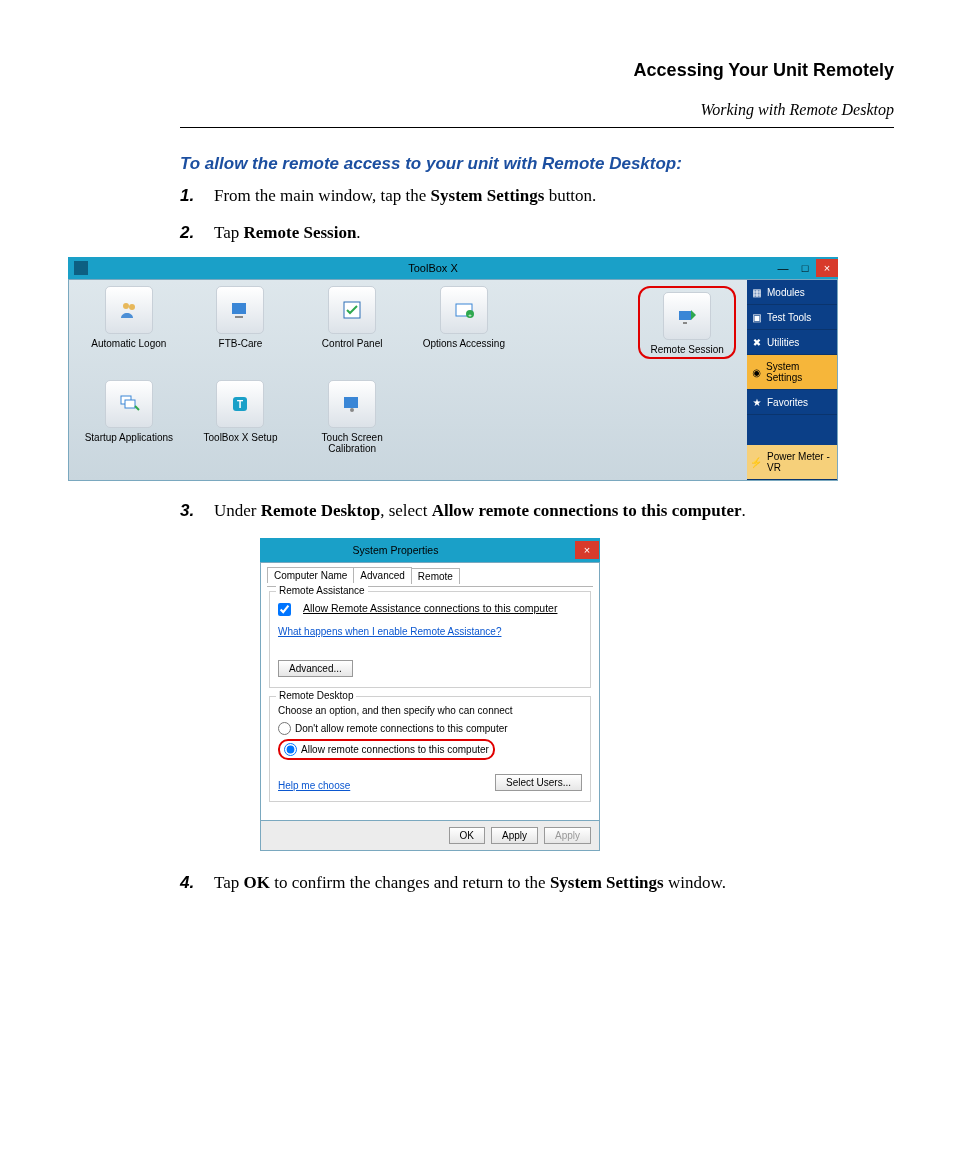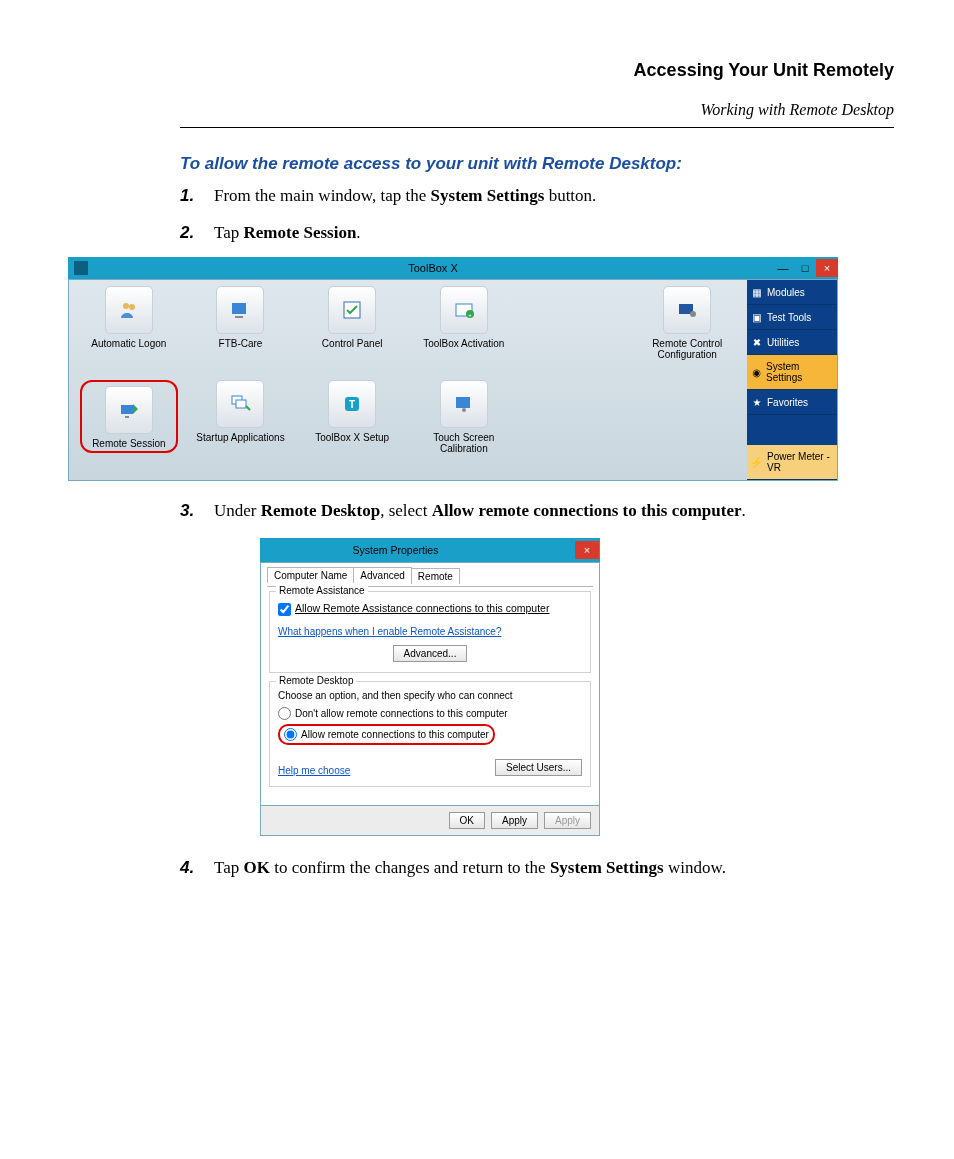--- a/index.html
+++ b/index.html
@@ -134,24 +134,24 @@
   }
   .sp-title span{flex:1;text-align:center}
   .sp-close{width:24px;height:18px;background:#d83a2b;color:#fff;display:flex;align-items:center;justify-content:center;font-size:11px}
   .sp-body{background:#fff;border:1px solid #7aa8bf;padding:4px 6px 10px 6px}
   .sp-tabs{display:flex;font-size:10px;margin-bottom:4px}
   .sp-tab{border:1px solid #b5b5b5;border-bottom:none;padding:2px 6px;background:#fff;margin-right:-1px}
   .sp-tab.sel{position:relative;top:1px;background:#fff}
   .sp-tabline{border-top:1px solid #b5b5b5;margin-top:-1px}
   .sp-field{border:1px solid #d0d0d0;margin:4px 2px 8px 2px;padding:8px 8px 10px 8px;position:relative}
   .sp-legend{position:absolute;top:-7px;left:6px;background:#fff;padding:0 3px;font-size:10px}
-  .sp-chk{display:flex;align-items:flex-start;gap:4px;margin:2px 0}
+  .sp-chk{display:flex;align-items:flex-start;gap:12px;margin:2px 0}
   .sp-chk input{margin:1px 0 0 0}
   .sp-link{color:#0b57d0;text-decoration:underline;font-size:10px;display:inline-block;margin-top:8px}
-  .sp-adv-row{display:flex;justify-content:center;margin-top:8px}
+  .sp-adv-row{display:flex;justify-content:flex-start;margin-top:23px}
   .sp-btn{border:1px solid #999;background:linear-gradient(#fff,#e6e6e6);padding:2px 10px;font-size:10px}
   .sp-choice{font-size:10px;margin-bottom:6px}
   .sp-radio{display:flex;align-items:center;gap:4px;margin:2px 0;font-size:10px}
   .sp-radio input{margin:0}
   .sp-radio.hl{border:2px solid #e00000;border-radius:10px;padding:2px 4px;display:inline-flex}
   .sp-sub{margin-left:18px}
   .sp-dlgbtns{display:flex;justify-content:flex-end;gap:6px;padding:6px 8px;background:#ececec;border:1px solid #7aa8bf;border-top:none}
   .sp-dlgbtns .sp-btn.disabled{color:#999}
 
   
@@ -229,32 +229,23 @@
             <div>Control Panel</div>
           </div>
           <div class="tb-tile">
             <div class="tb-ico">
               <svg viewBox="0 0 24 24">
                 <rect x="4" y="6" width="16" height="12" fill="#fff" stroke="#3a86d6"></rect>
                 <circle cx="18" cy="16" r="4" fill="#2fa84f"></circle>
                 <text x="18" y="19" font-size="6" text-anchor="middle" fill="#fff">+</text>
               </svg>
             </div>
-            <div>ToolBox Activation</div>
+            <div>Options Accessing</div>
           </div>
           <div class="tb-tile"></div>
-          <div class="tb-tile">
-            <div class="tb-ico">
-              <svg viewBox="0 0 24 24">
-                <rect x="4" y="6" width="14" height="10" fill="#2256a0"></rect>
-                <circle cx="18" cy="16" r="3" fill="#888"></circle>
-              </svg>
-            </div>
-            <div>Remote Control Configuration</div>
-          </div>
           <div class="tb-tile">
             <div class="highlight-wrap" style="padding: 4px 10px 2px;">
               <div class="tb-ico">
                 <svg viewBox="0 0 24 24">
                   <rect x="4" y="7" width="12" height="9" fill="#3a86d6"></rect>
                   <rect x="8" y="18" width="4" height="2" fill="#888"></rect>
                   <path d="M16 6l5 5-5 5" fill="#2fa84f"></path>
                 </svg>
               </div>
               <div>Remote Session</div>

